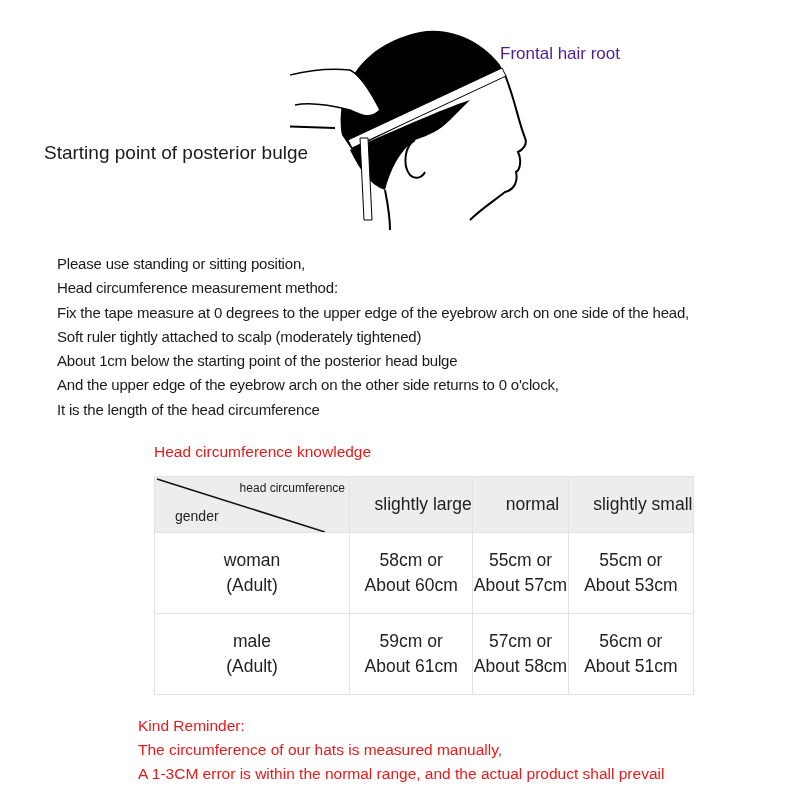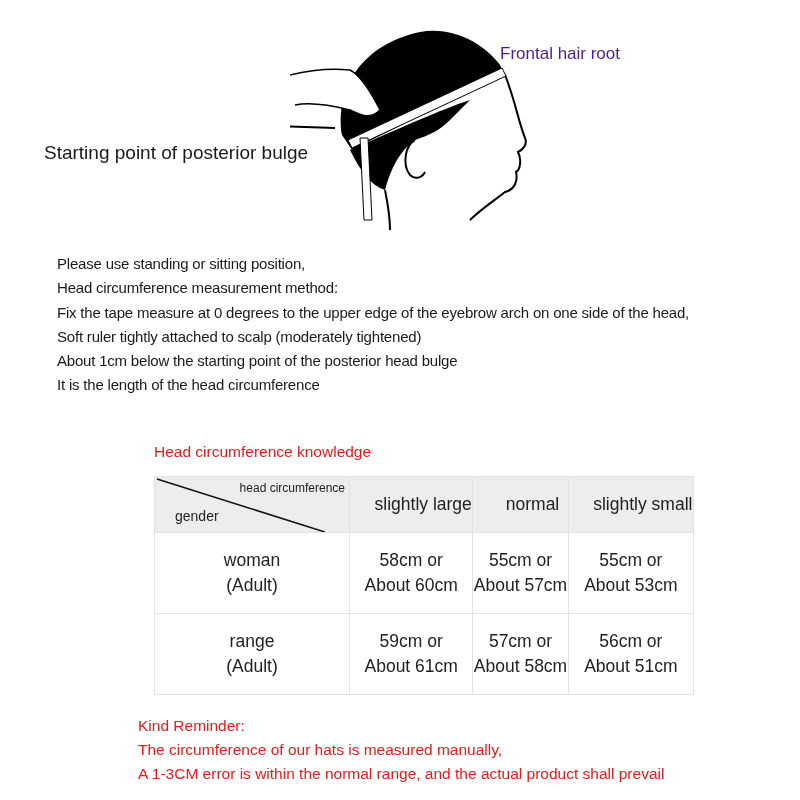--- a/index.html
+++ b/index.html
@@ -52,20 +52,21 @@
 </div>
 <div class="label-frontal">Frontal hair root</div>
 <div class="label-posterior">Starting point of posterior bulge</div>
 
 <div class="method">
   <div class="method-line">Please use standing or sitting position,</div>
   <div class="method-line">Head circumference measurement method:</div>
   <div class="method-line">Fix the tape measure at 0 degrees to the upper edge of the eyebrow arch on one side of the head,</div>
   <div class="method-line">Soft ruler tightly attached to scalp (moderately tightened)</div>
   <div class="method-line">About 1cm below the starting point of the posterior head bulge</div>
+  <div class="method-line">And the upper edge of the eyebrow arch on the other side returns to 0 o'clock,</div>
   <div class="method-line">It is the length of the head circumference</div>
 </div>
 
 <div class="knowledge-title">Head circumference knowledge</div>
 
 <table class="size-table">
   <thead>
     <tr>
       <th class="corner">
         <svg width="170" height="55">
@@ -93,21 +94,21 @@
         <div>55cm or</div>
         <div>About 57cm</div>
       </td>
       <td>
         <div>55cm or</div>
         <div>About 53cm</div>
       </td>
     </tr>
     <tr>
       <td>
-        <div>range</div>
+        <div>male</div>
         <div>(Adult)</div>
       </td>
       <td>
         <div>59cm or</div>
         <div>About 61cm</div>
       </td>
       <td>
         <div>57cm or</div>
         <div>About 58cm</div>
       </td>

